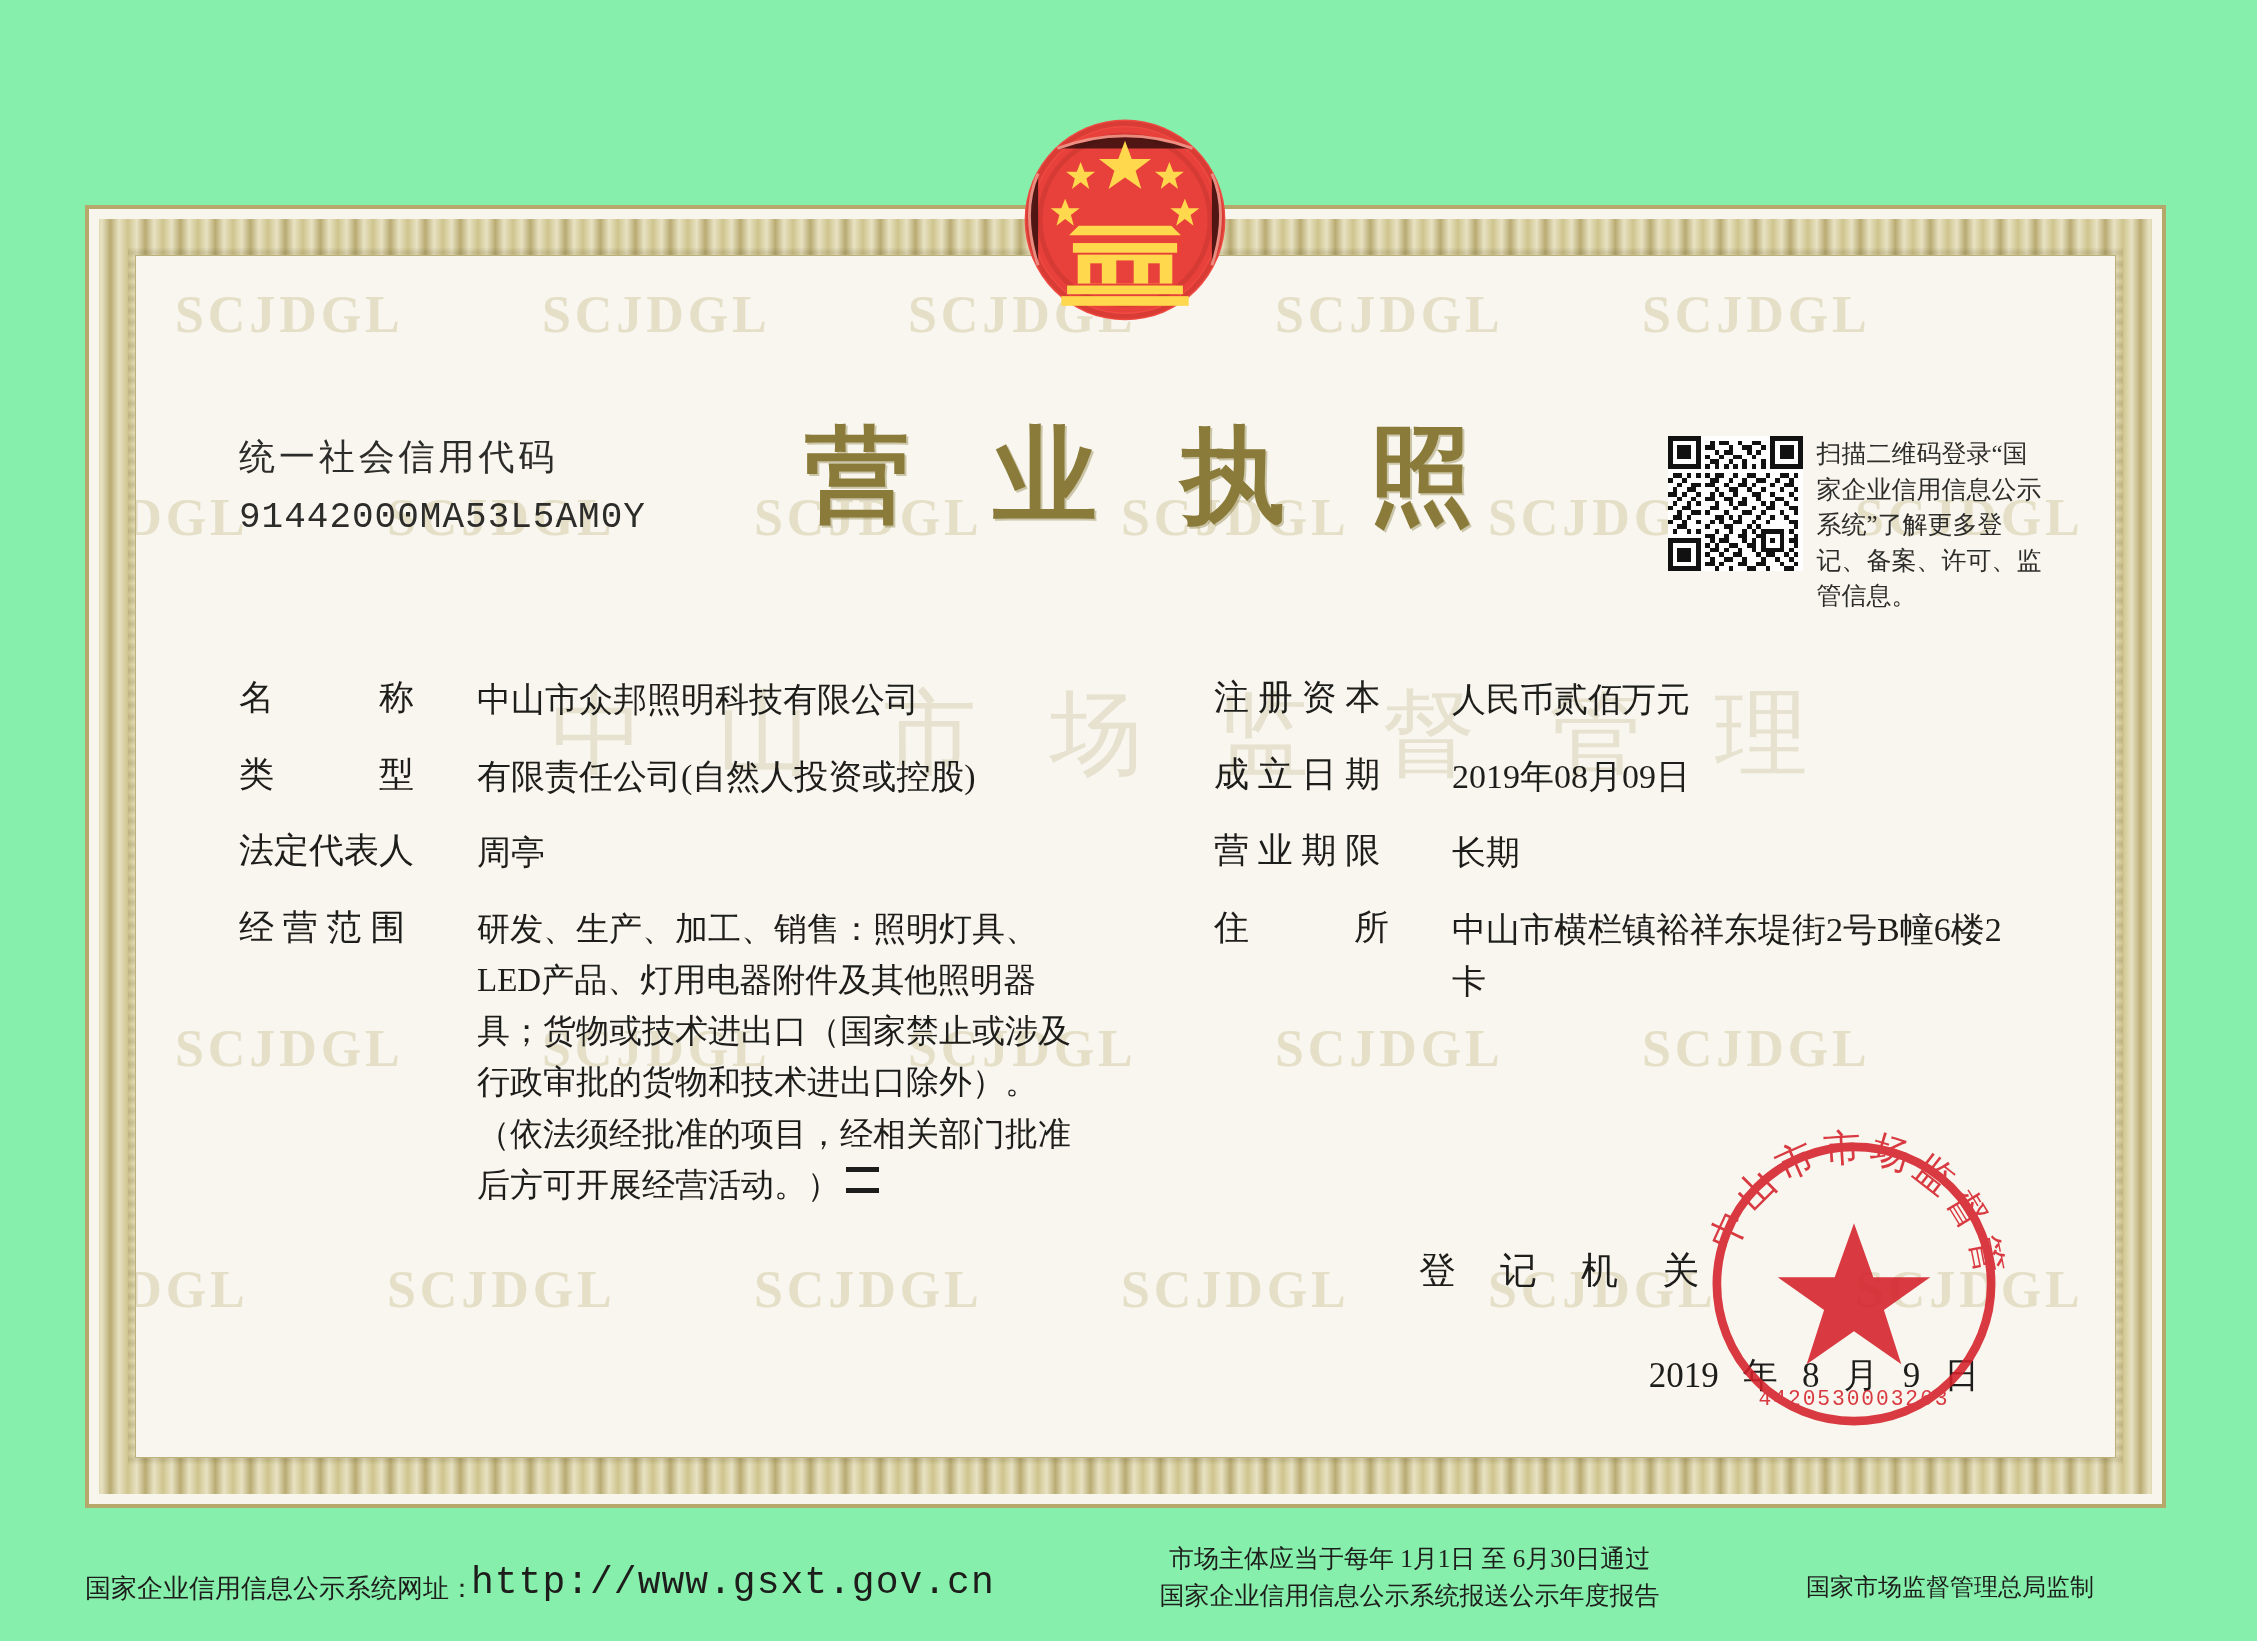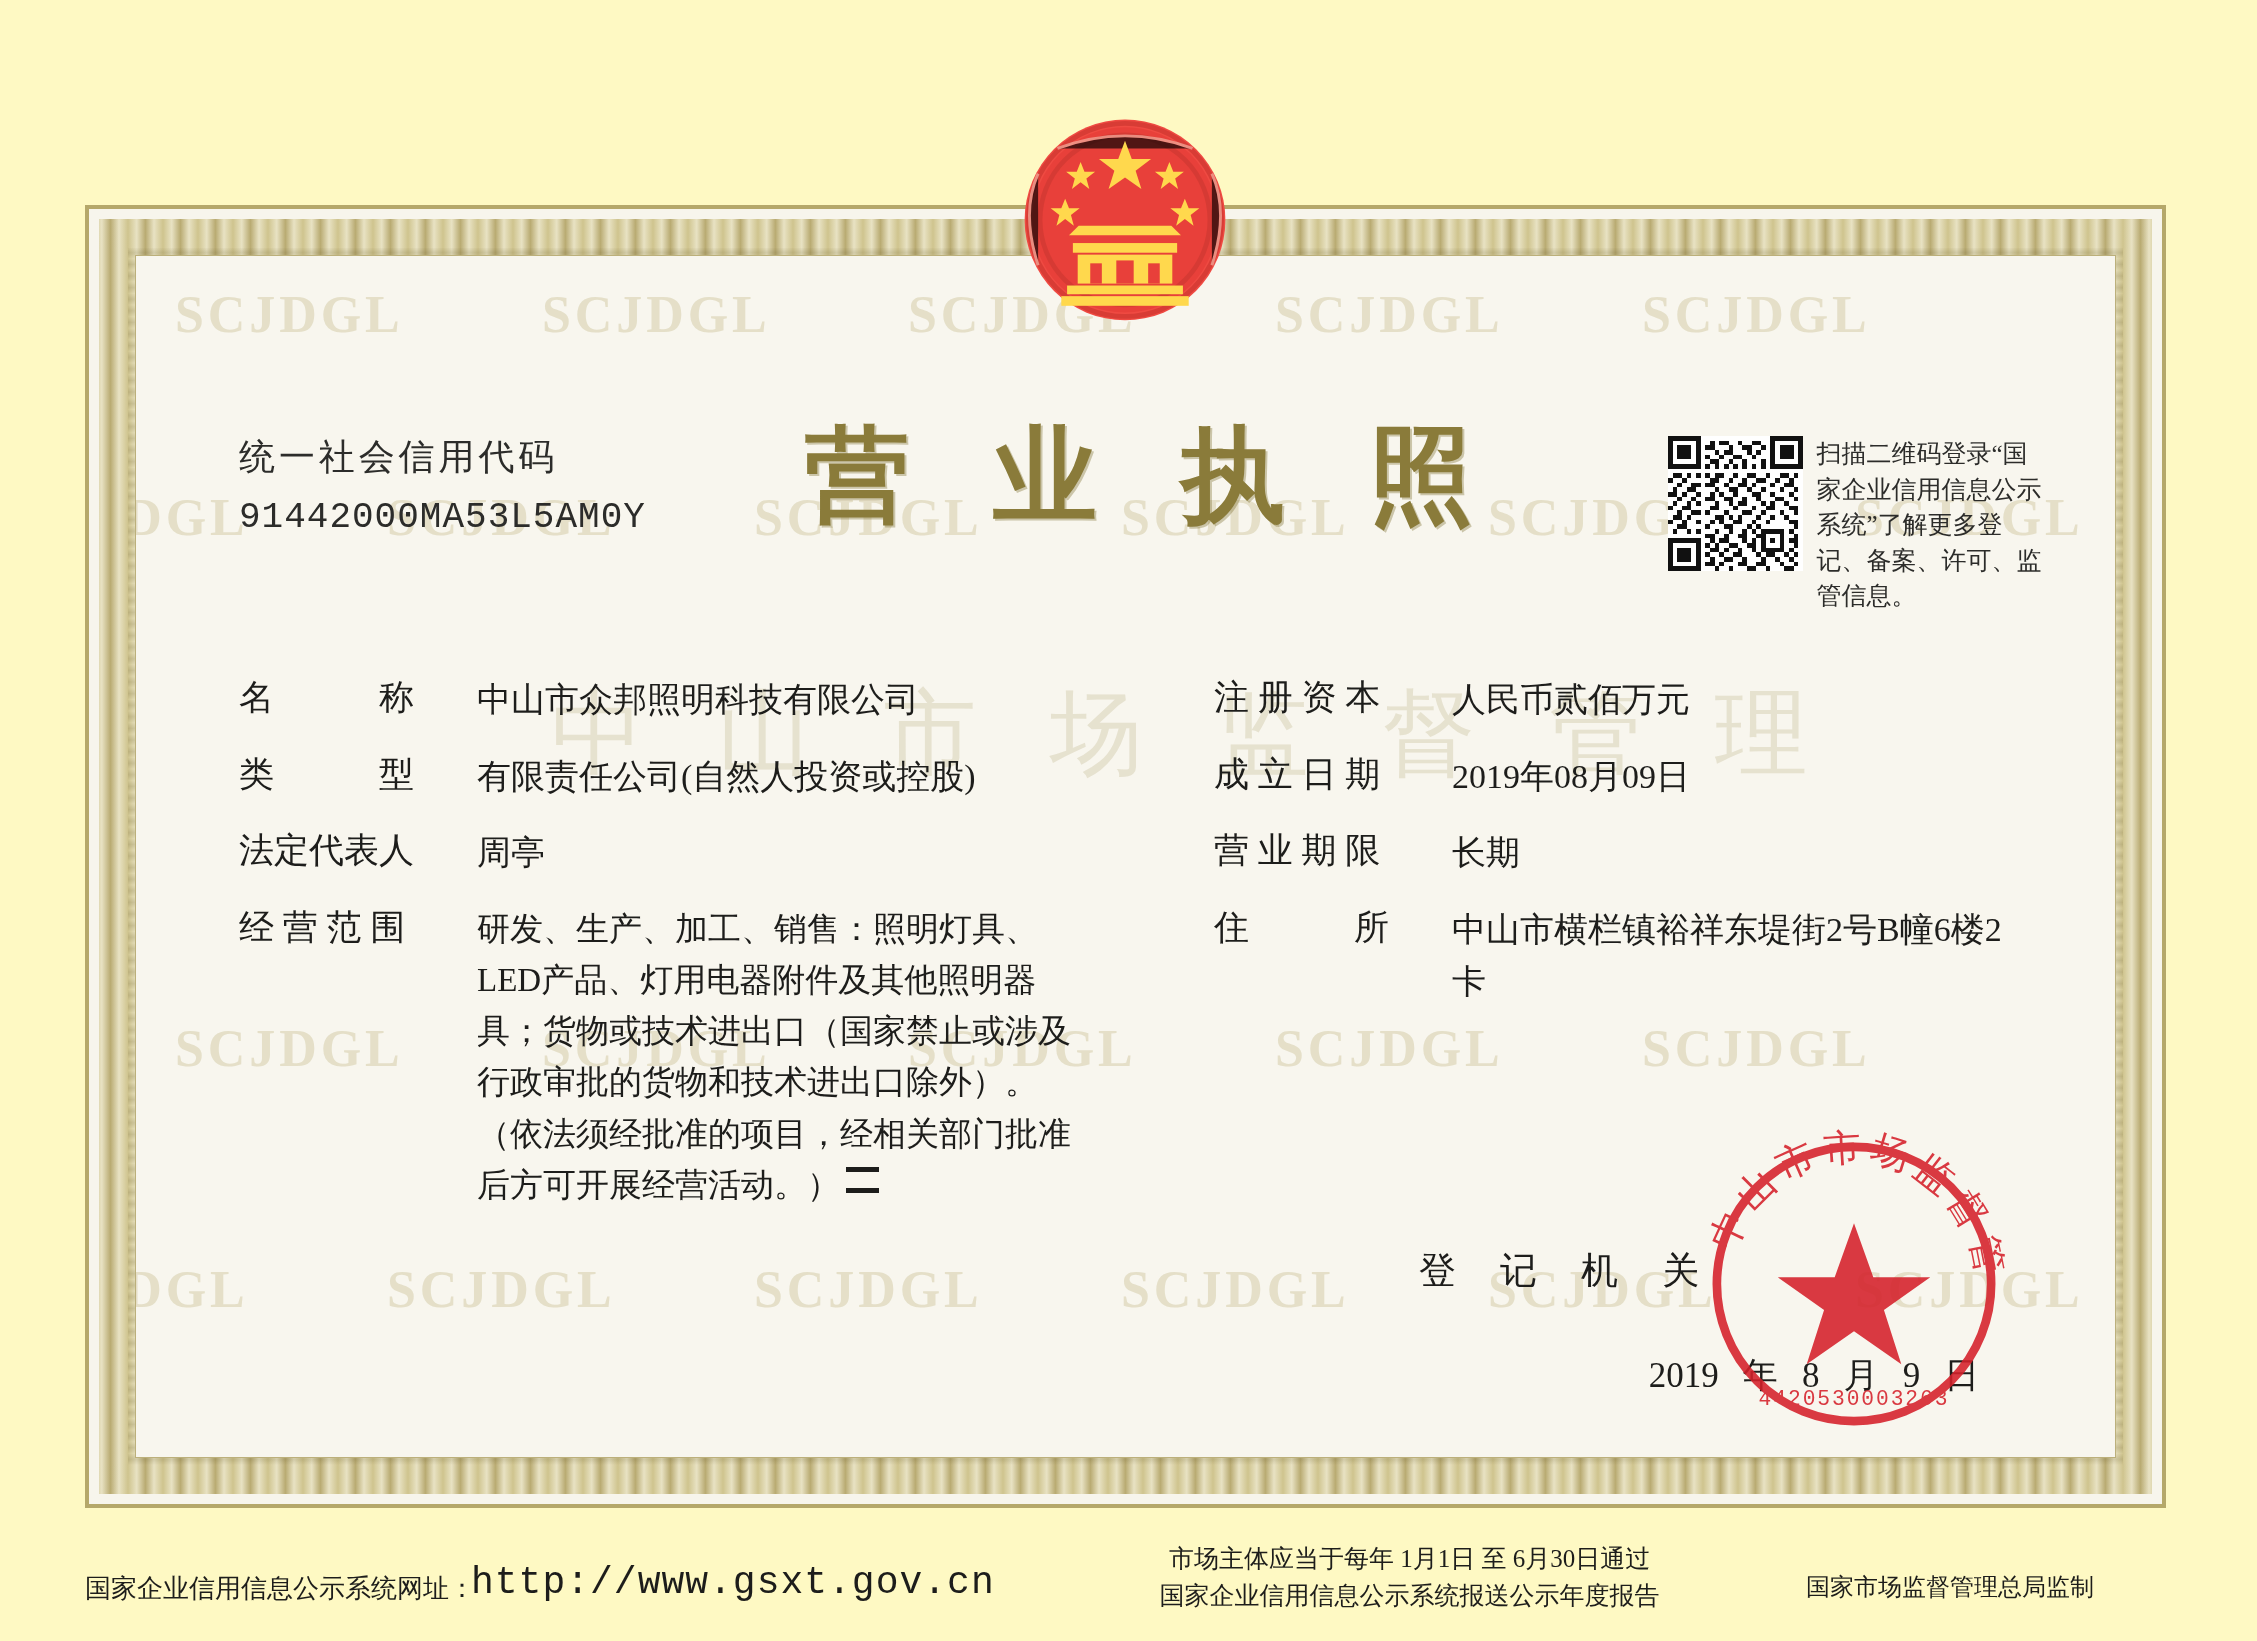--- a/index.html
+++ b/index.html
@@ -14,21 +14,21 @@
     position: relative;
     overflow: hidden;
   }
 
   
   .page {
     position: absolute;
     left: 0; top: 0;
     width: 2257px;
     height: 1641px;
-    background: #fef9c3;
+    background: #86efac;
   }
 
   
   .cert-outer {
     position: absolute;
     left: 85px;
     top: 205px;
     width: 2081px;
     height: 1303px;
     background: #f7f5ec;

